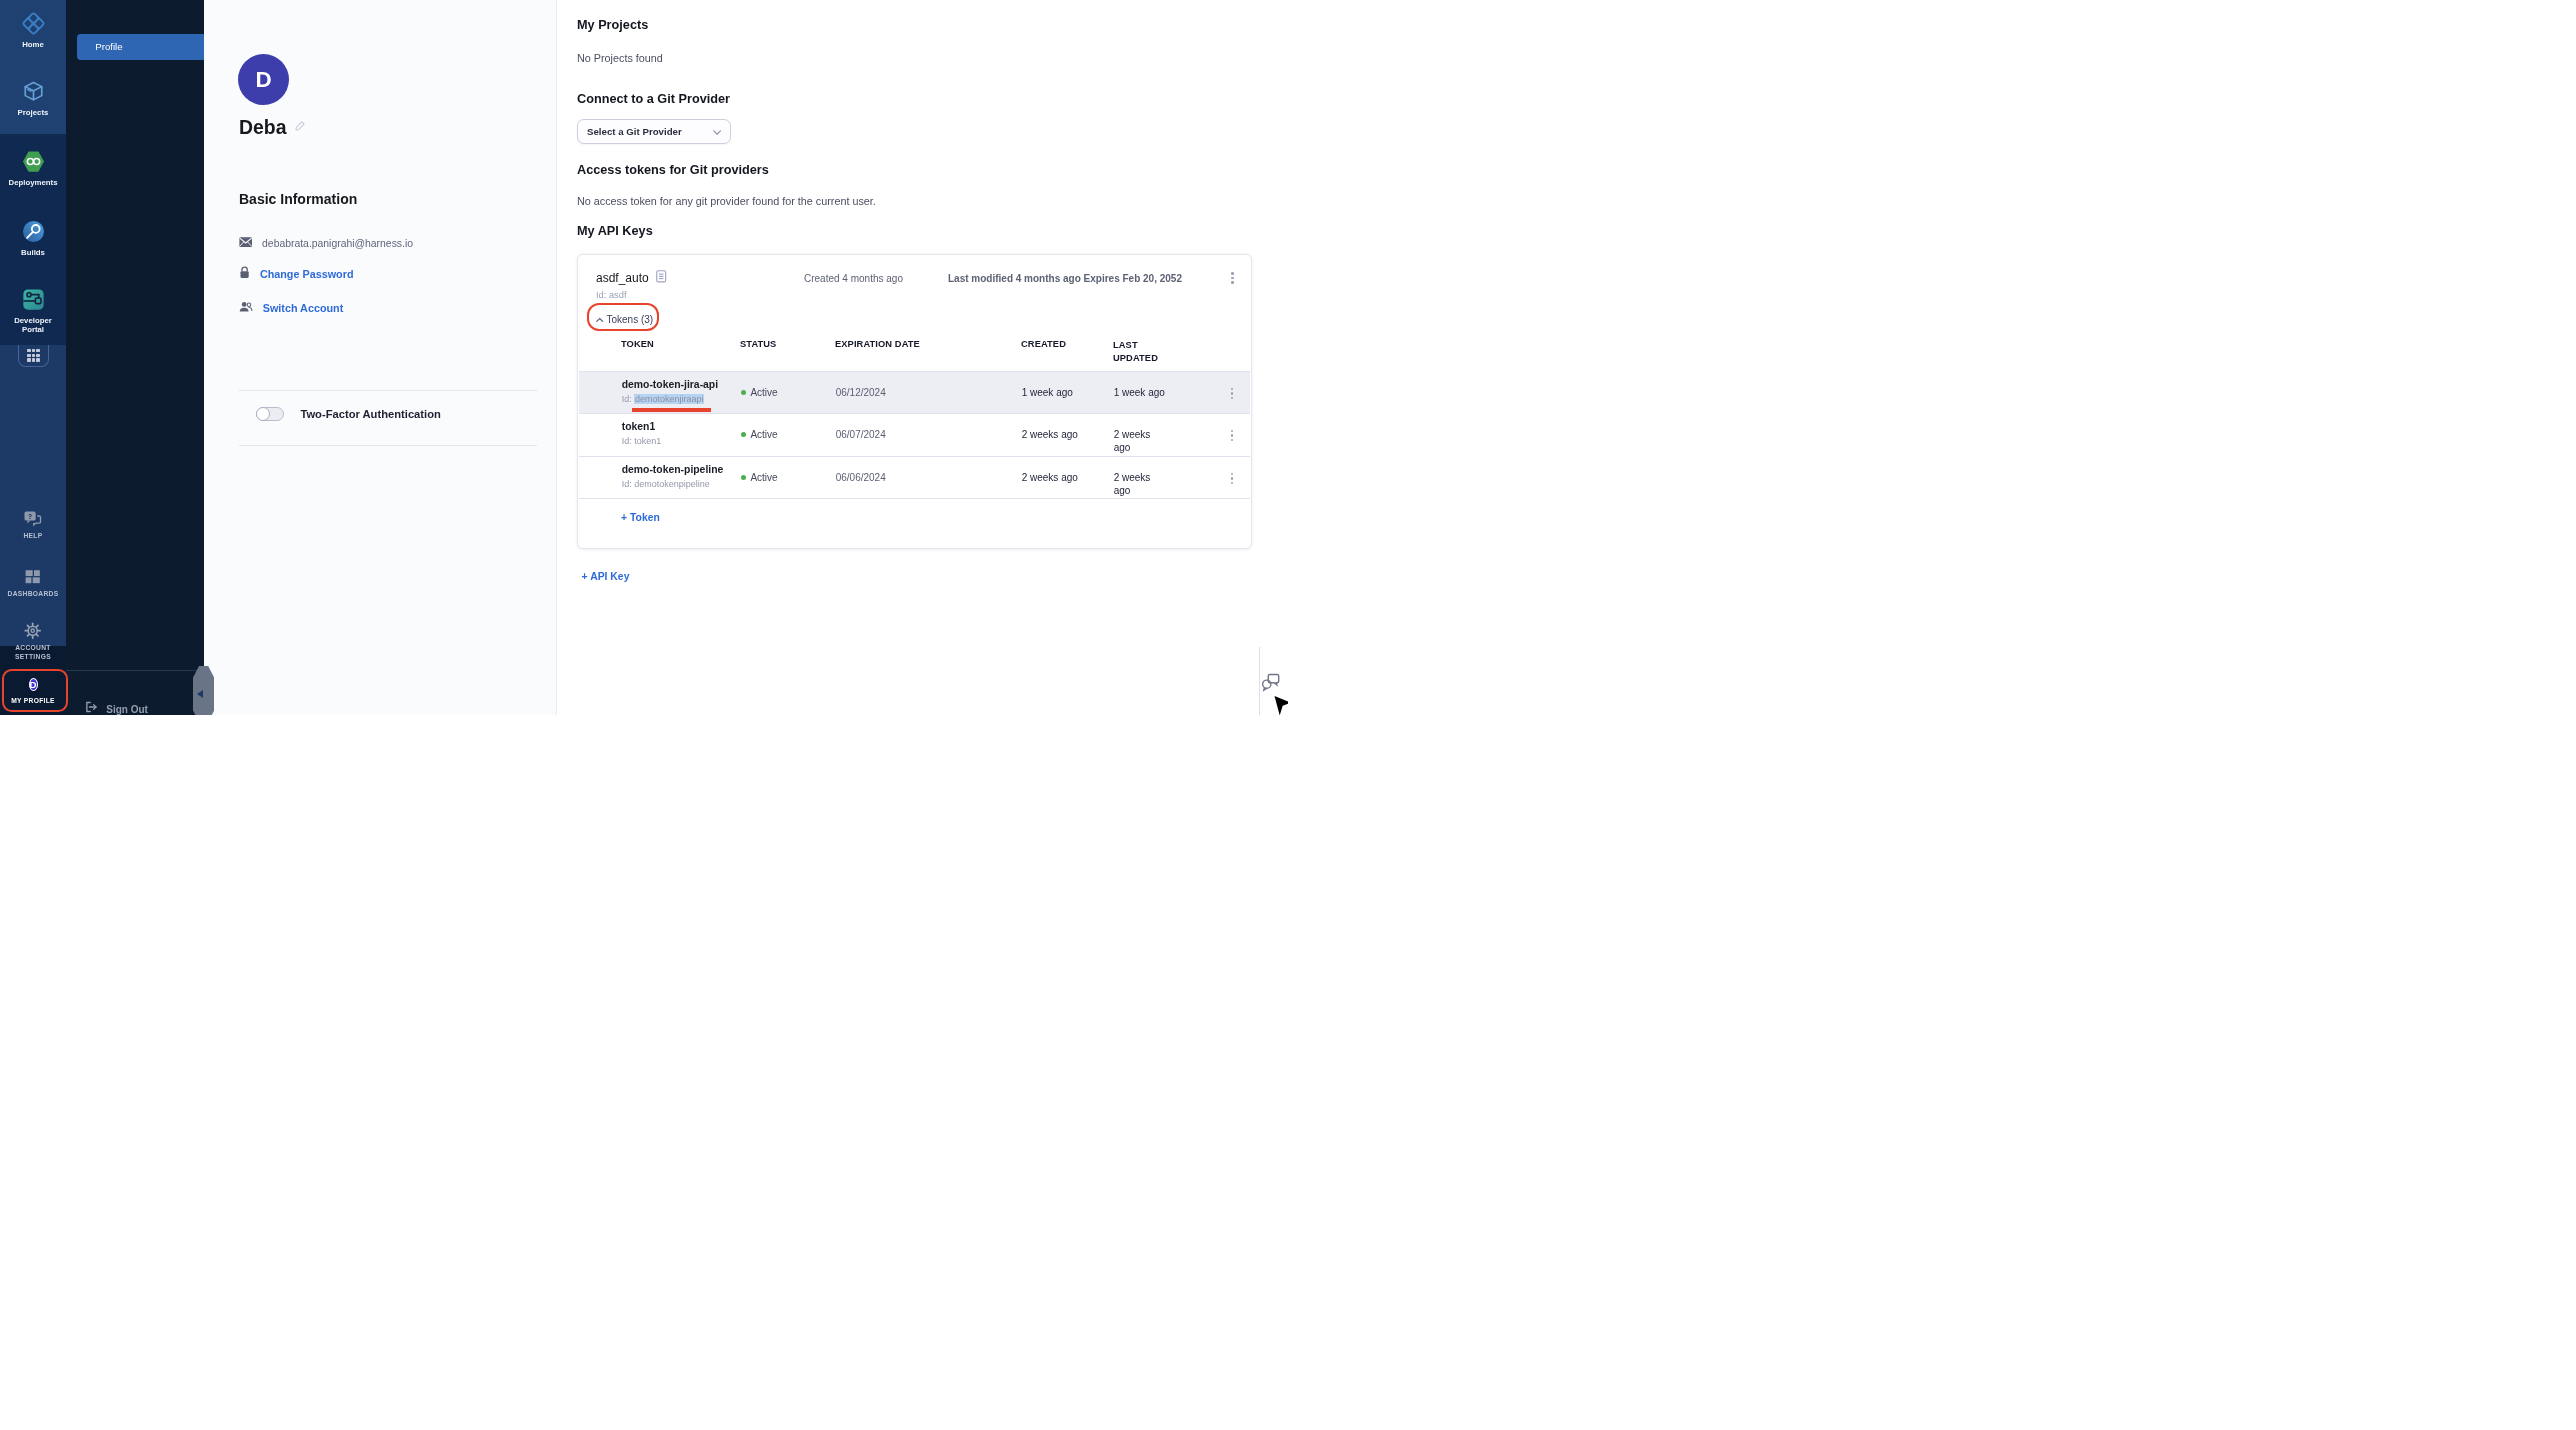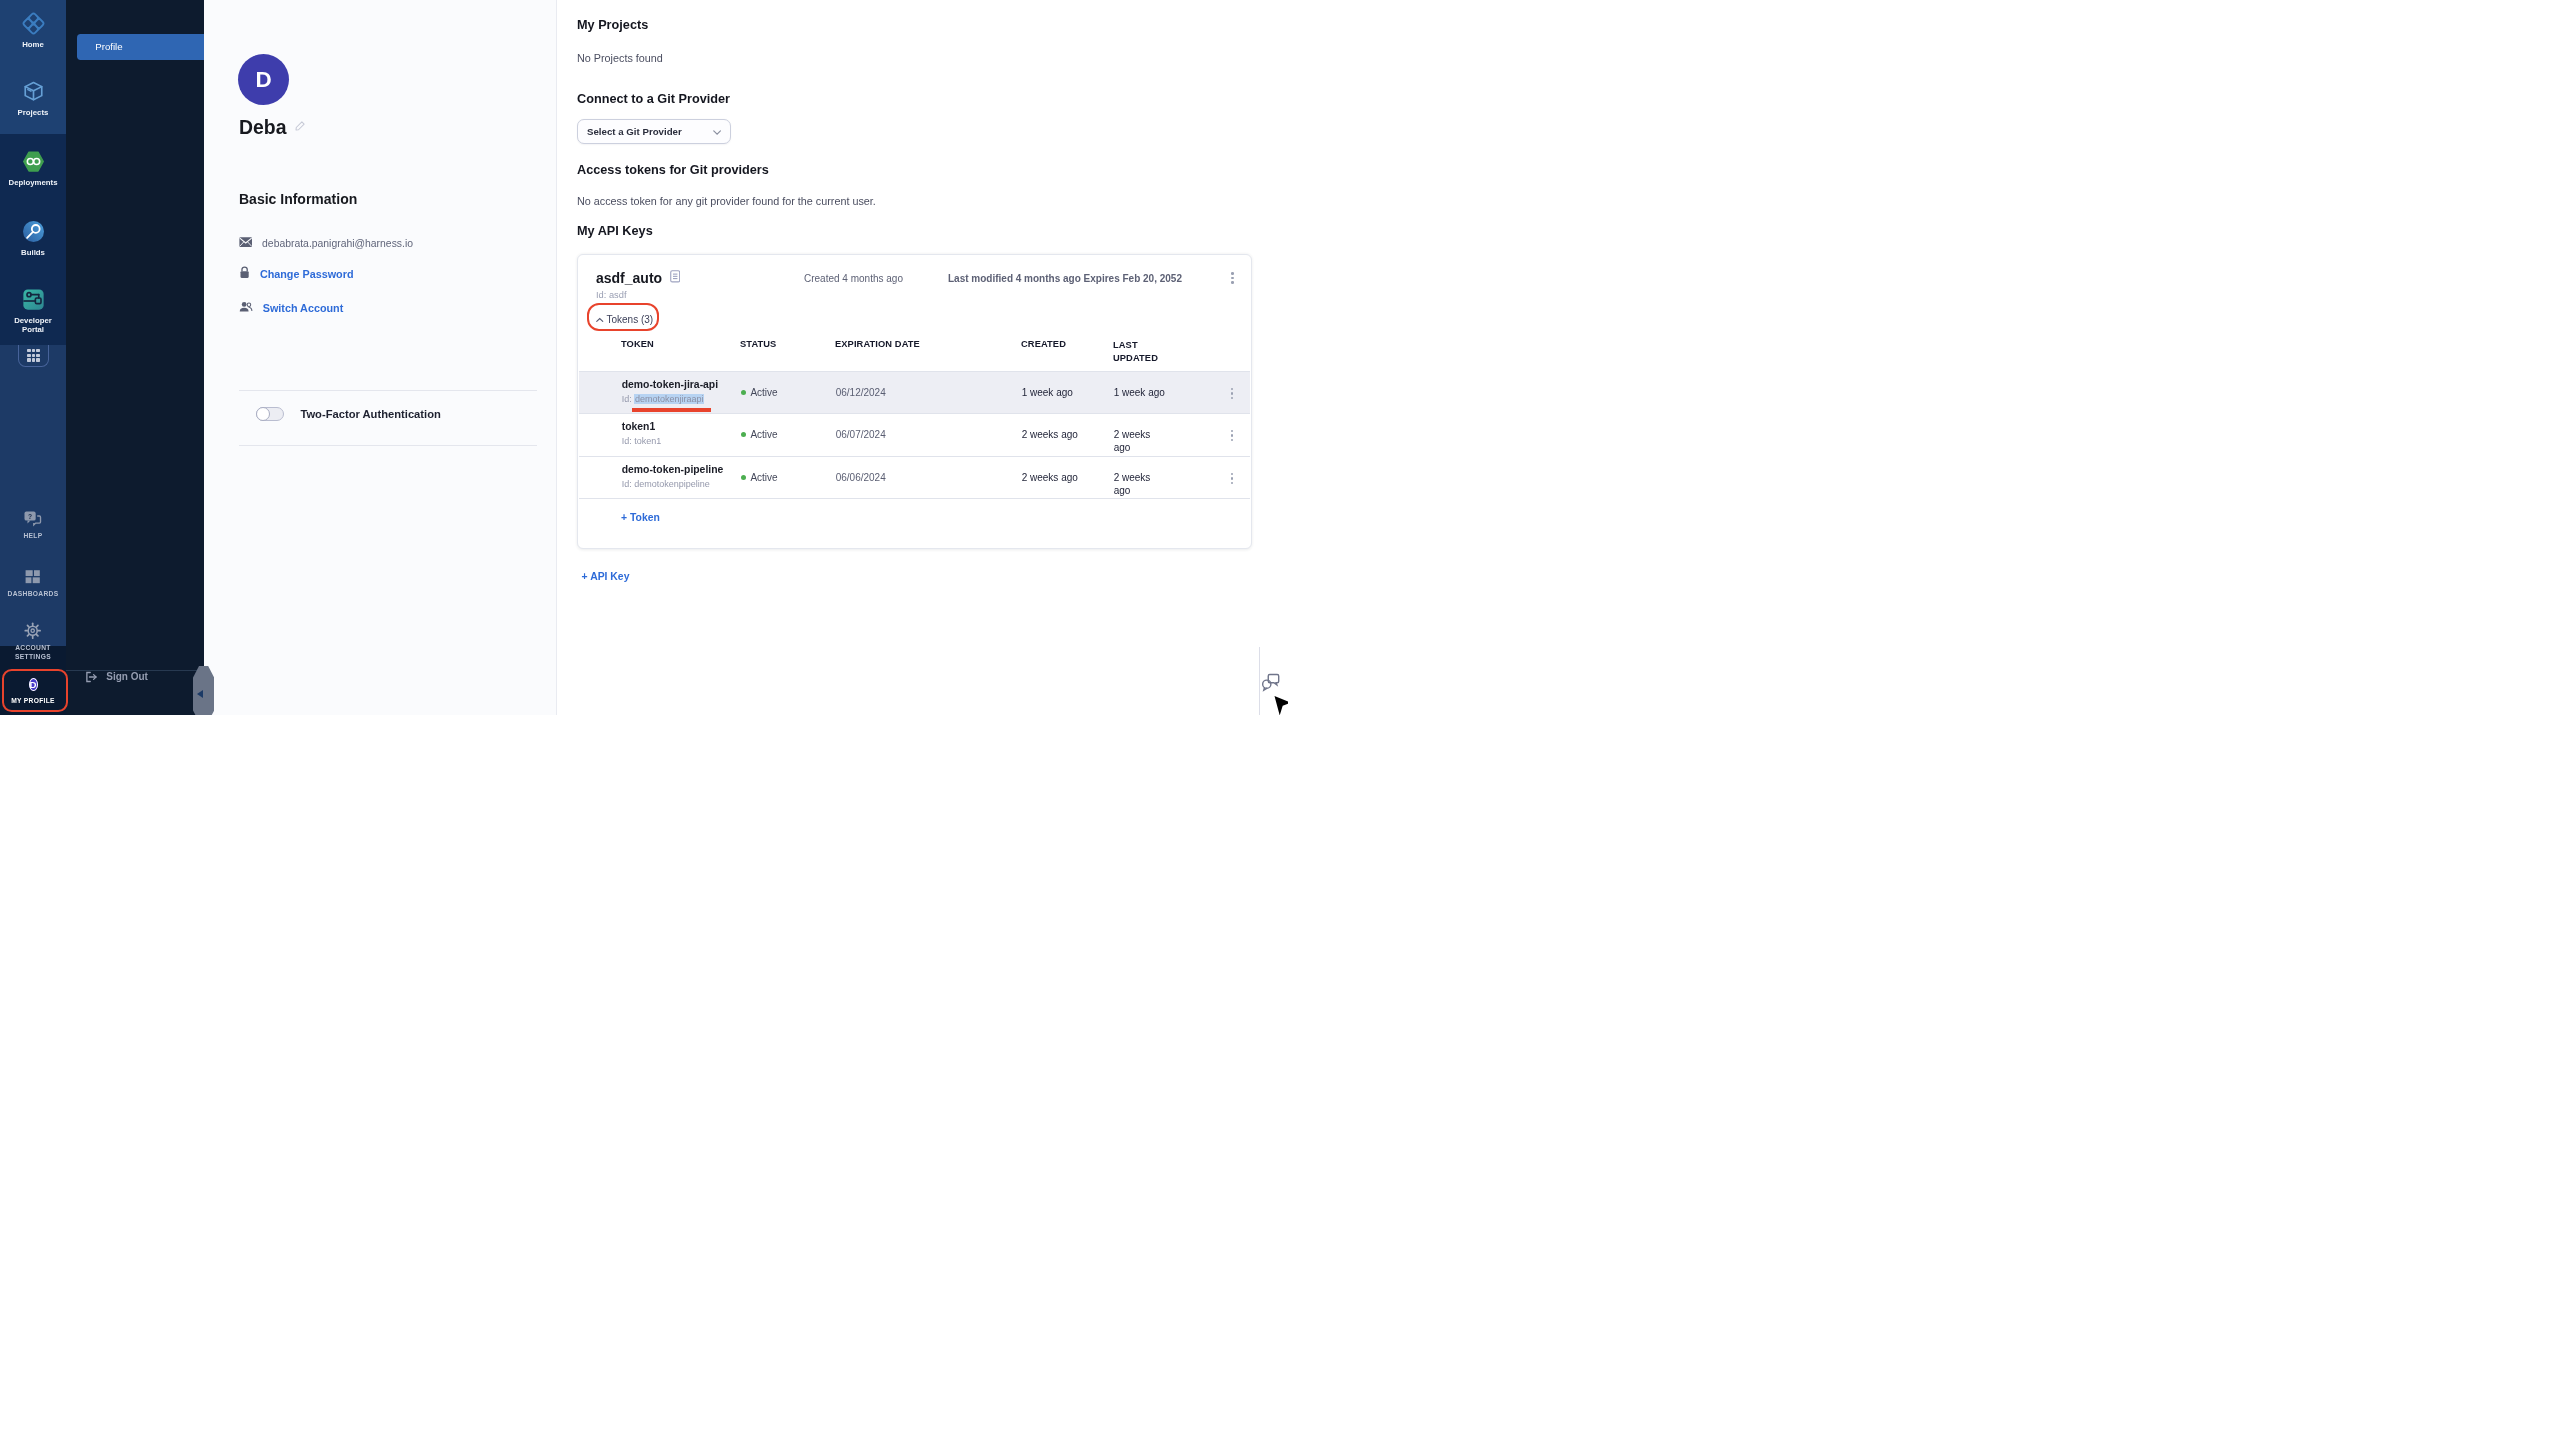--- a/index.html
+++ b/index.html
@@ -20,21 +20,21 @@
   .grid-btn { position:absolute; left:18px; top:345px; width:31px; height:21.6px; border:0.7px solid #47639a; border-top:none; border-radius:0 0 7.5px 7.5px; display:flex; align-items:center; justify-content:center; cursor:pointer; }
   .grid-dots { display:grid; grid-template-columns:repeat(3,3.4px); grid-template-rows:repeat(3,3.4px); gap:1.3px; }
   .grid-dots i { background:#c3cada; border-radius:0.7px; }
   .myprofile-avatar { width:20px; height:20px; border-radius:50%; background:#4538c9; border:1.9px solid #ffffff; color:#fff; font-size:9.7px; font-weight:700; line-height:16.4px; text-align:center; margin:0 auto; }
   .anno-box { position:absolute; border:2.6px solid #e8432c; border-radius:9.7px; pointer-events:none; z-index:30; }
   .anno-profile { left:2.2px; top:669px; width:66px; height:43px; }
 
   
   .nav-panel { position:absolute; left:66px; top:0; width:138px; height:715px; background:#0d1b2e; z-index:4; }
   .nav-sel { position:absolute; left:11.2px; right:0; top:34px; height:26px; background:#2f66b3; border-radius:3.7px 0 0 3.7px; color:#ffffff; font-size:9.7px; line-height:26px; padding-left:18px; cursor:pointer; }
-  .signout { position:absolute; left:0; right:0; bottom:0; height:45px; border-top:0.7px solid #273950; display:flex; align-items:flex-start; padding-left:19.4px; gap:8.2px; color:#959db1; font-size:10px; font-weight:600; cursor:pointer; }
+  .signout { position:absolute; left:0; right:0; bottom:0; height:45px; border-top:0.7px solid #273950; display:flex; align-items:flex-end; padding-left:19.4px; gap:8.2px; color:#959db1; font-size:10px; font-weight:600; cursor:pointer; }
   .collapse-handle { position:absolute; right:-10.4px; bottom:-7.5px; width:21.6px; height:57px; background:#6a7487; clip-path:polygon(30% 0,70% 0,100% 22%,100% 78%,70% 100%,30% 100%,0 78%,0 22%); cursor:pointer; z-index:6; }
   .collapse-tri { position:absolute; left:4.5px; top:24px; width:0; height:0; border-top:4.5px solid transparent; border-bottom:4.5px solid transparent; border-right:6.7px solid #1b3a66; }
 
   
   .profile-col { position:absolute; left:204px; top:0; width:353px; height:715px; background:#fafbfd; border-right:0.7px solid #e9ebf1; z-index:2; }
   .avatar-big { position:absolute; left:34px; top:54px; width:51px; height:51px; border-radius:50%; background:#3e3dac; color:#fff; font-size:22.4px; font-weight:700; display:flex; align-items:center; justify-content:center; }
   .user-name-row { position:absolute; left:35px; top:116px; display:flex; align-items:center; gap:7.5px; }
   .user-name { font-size:19.4px; font-weight:700; color:#17191f; }
   .section-title { position:absolute; left:35px; top:191px; font-size:14px; font-weight:700; color:#17191f; }
   .info-row { position:absolute; left:35px; display:flex; align-items:center; gap:9.7px; }
@@ -48,21 +48,21 @@
 
   
   .main { position:absolute; left:557px; top:0; right:0; bottom:0; background:#ffffff; z-index:1; }
   .h-title { position:absolute; left:20px; font-size:12.7px; font-weight:700; color:#14161f; }
   .muted { position:absolute; left:20px; font-size:10.8px; color:#4b4e60; }
   .git-select { position:absolute; left:20px; top:119px; width:154px; height:25px; background:#fdfdff; border:0.7px solid #ccd0de; border-radius:7px; display:flex; align-items:center; justify-content:space-between; padding:0 9px; cursor:pointer; box-shadow:0 0.7px 1.5px rgba(40,45,70,.05); }
   .git-select .val { font-size:9.7px; font-weight:600; color:#2b2e3d; }
 
   .card { position:absolute; left:20px; top:254px; width:675px; height:295px; background:#fff; border:0.7px solid #e4e7ee; border-radius:6px; box-shadow:0 0.7px 3px rgba(35,40,60,.09); }
   .key-name-row { position:absolute; left:18px; top:15px; display:flex; align-items:center; gap:7.5px; }
-  .key-name { font-size:14px; font-weight:700; color:#15171f; }
+  .key-name { font-size:12px; font-weight:400; color:#15171f; }
   .key-meta { position:absolute; top:18px; font-size:10px; color:#5d6175;margin-left:22px; }
   .key-meta.created { left:204px; }
   .key-meta.modified { left:348px;font-weight:bold; }
   .kebab { display:flex; flex-direction:column; gap:1.9px; align-items:center; cursor:pointer; padding:2.2px; }
   .kebab i { width:2.6px; height:2.6px; border-radius:50%; background:#9aa0b2; }
   .kebab.card-kebab { position:absolute; right:15px; top:15px; }
   .key-id { position:absolute; left:18px; top:35px; font-size:9.3px; color:#9ba0b4; }
   .tokens-toggle { position:absolute; left:18px; top:57px; display:flex; align-items:center; gap:3px; cursor:pointer; }
   .tokens-toggle .lbl { font-size:10px; color:#3d415a; }
   .anno-tokens { left:9px; top:48px; width:72px; height:28px; border-radius:12px; border-width:2.2px; }

